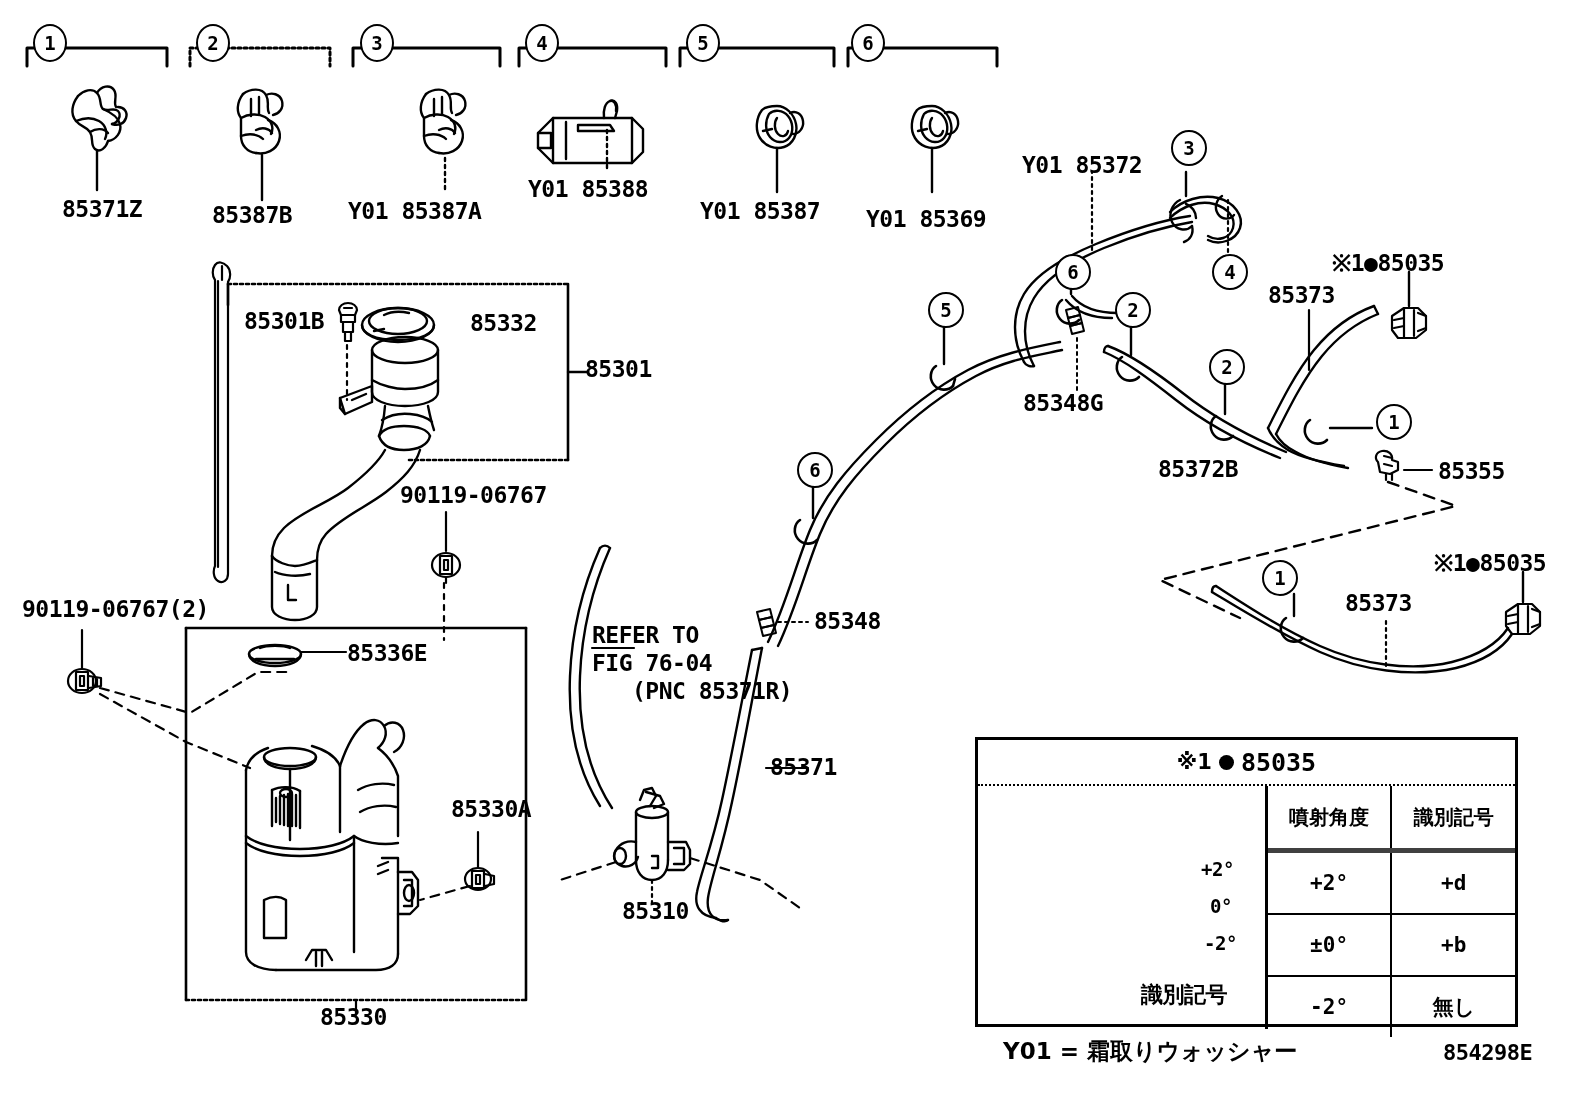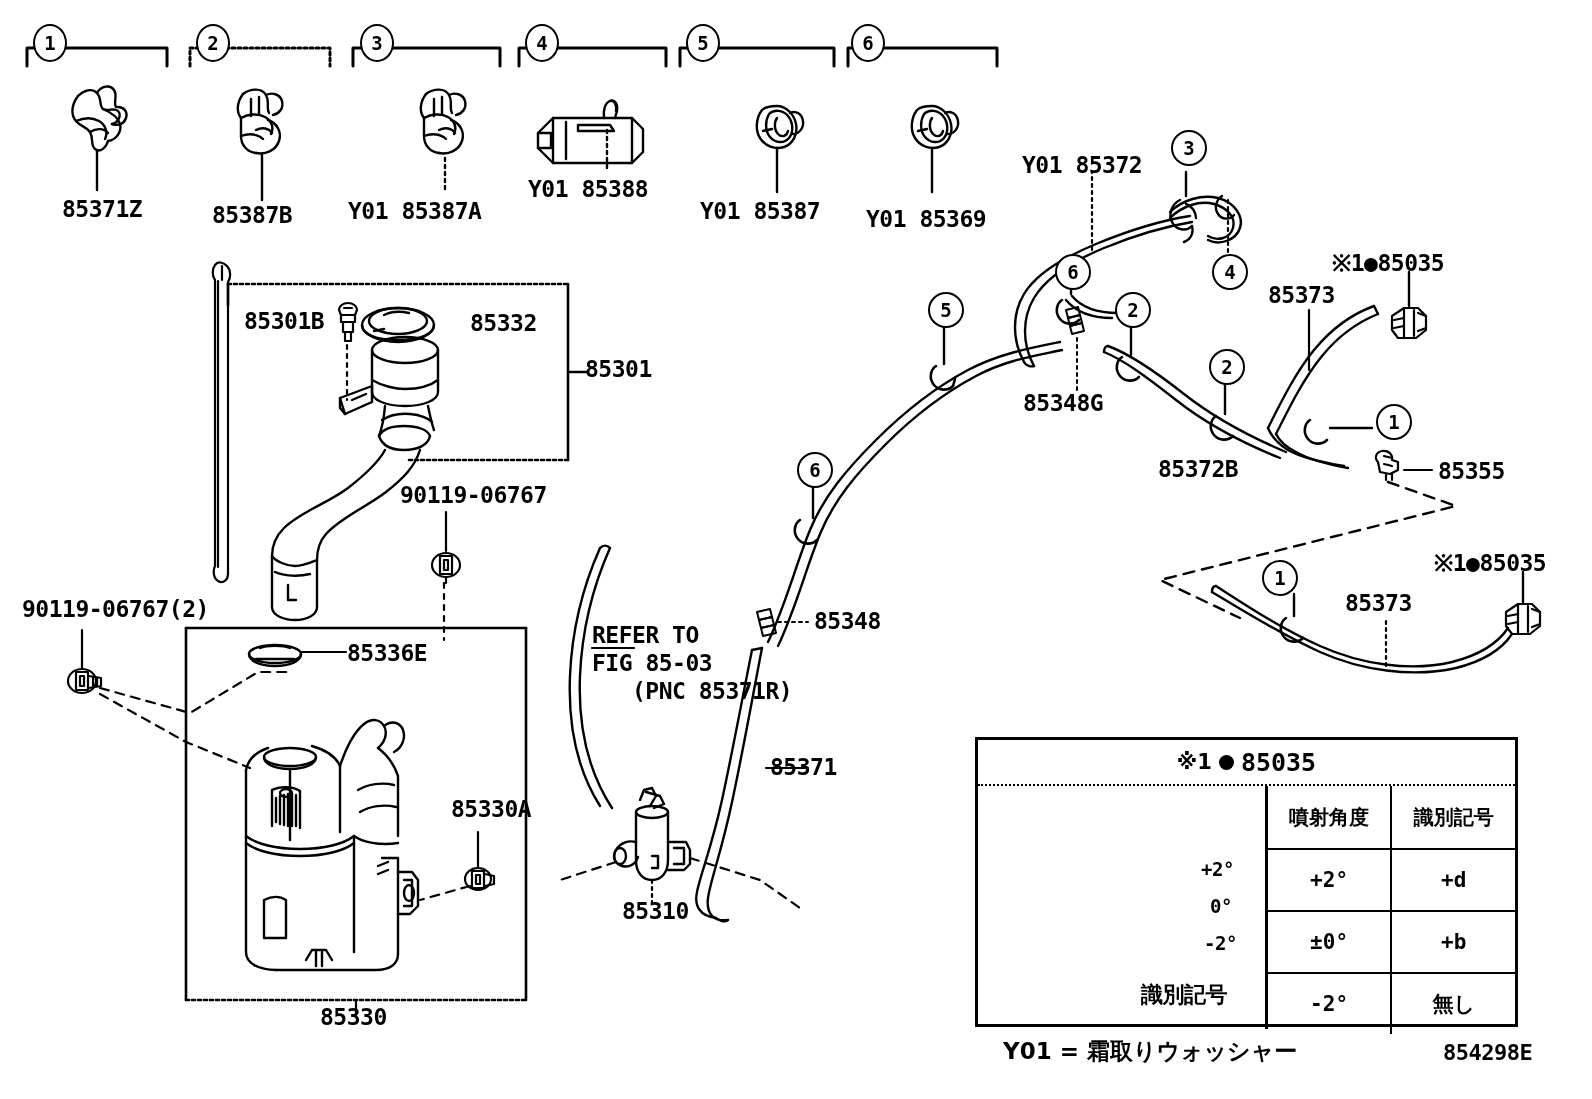--- a/index.html
+++ b/index.html
@@ -30,21 +30,21 @@
         align-items:center;justify-content:center;}
   #spec .hdr .h{display:flex;align-items:center;gap:7px;font-weight:700;font-size:25px;
         font-family:"DejaVu Sans Mono","Liberation Mono",monospace;}
   #spec .hdr .h .jpx{font-family:"DejaVu Sans",sans-serif;font-size:21px;}
   #spec .body{display:flex;height:243px;}
   #spec .figcell{width:290px;border-right:3px solid #000;position:relative;}
   #spec table{border-collapse:collapse;width:250px;height:100%;table-layout:fixed;}
   #spec td,#spec th{border:2px solid #000;text-align:center;font-weight:700;
         font-size:21px;font-family:"DejaVu Sans Mono","Liberation Mono",monospace;padding:0;}
   #spec th{font-family:"DejaVu Sans",sans-serif;font-size:20px;height:62px;
-        border-top:none;border-bottom:1px solid #404040;}
+        border-top:none;border-bottom:5px solid #404040;}
   #spec td{height:60px;}
   #spec th:first-child,#spec td:first-child{border-left:none;}
   #spec th:last-child,#spec td:last-child{border-right:none;}
   #spec tr:last-child td{border-bottom:none;}
   .foot{position:absolute;font-weight:700;}
   #footY{left:1003px;top:1036px;font-size:23px;font-family:"DejaVu Sans",sans-serif;}
   #figno{left:1443px;top:1040px;font-size:22px;
          font-family:"DejaVu Sans Mono","Liberation Mono",monospace;letter-spacing:-0.5px;}
 </style>
 </head>
@@ -537,21 +537,21 @@
   <div class="lbl pn" style="left:470px;top:310px;">85332</div>
   <div class="lbl pn" style="left:585px;top:356px;">85301</div>
   <div class="lbl pn" style="left:400px;top:482px;">90119-06767</div>
   <div class="lbl pn" style="left:22px;top:596px;">90119-06767(2)</div>
   <div class="lbl pn" style="left:347px;top:640px;">85336E</div>
   <div class="lbl pn" style="left:451px;top:796px;">85330A</div>
   <div class="lbl pn" style="left:320px;top:1004px;">85330</div>
   <div class="lbl pn" style="left:622px;top:898px;">85310</div>
 
   <div class="lbl pn" style="left:592px;top:622px;">REFER TO</div>
-  <div class="lbl pn" style="left:592px;top:650px;">FIG 85-03</div>
+  <div class="lbl pn" style="left:592px;top:650px;">FIG 76-04</div>
   <div class="lbl pn" style="left:600px;top:678px;margin-left:32px;">(PNC 85371R)</div>
 
   <div class="lbl pn" style="left:770px;top:754px;">85371</div>
   <div class="lbl pn" style="left:814px;top:608px;">85348</div>
   <div class="lbl pn" style="left:1022px;top:152px;">Y01 85372</div>
   <div class="lbl pn" style="left:1023px;top:390px;">85348G</div>
   <div class="lbl pn" style="left:1158px;top:456px;">85372B</div>
   <div class="lbl pn" style="left:1268px;top:282px;">85373</div>
   <div class="lbl pn" style="left:1345px;top:590px;">85373</div>
   <div class="lbl pn" style="left:1438px;top:458px;">85355</div>

